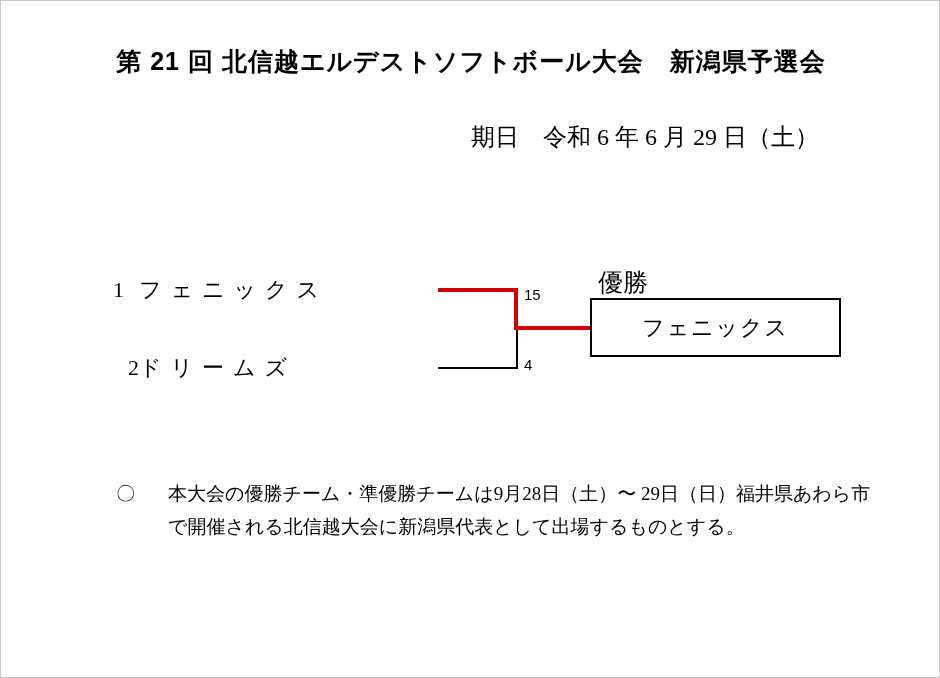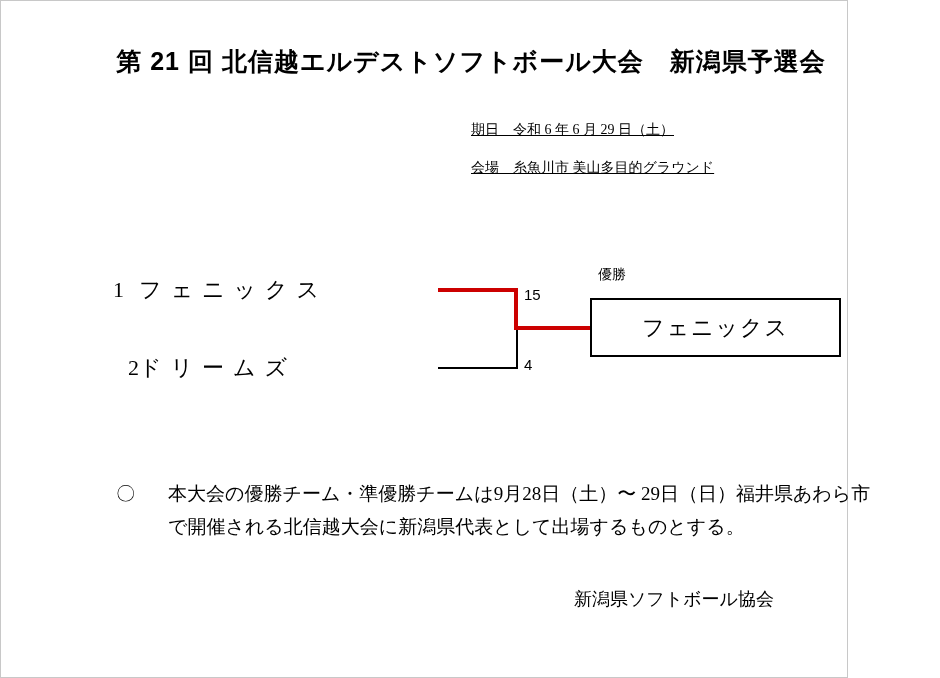--- a/index.html
+++ b/index.html
@@ -11,21 +11,21 @@
     width: 940px;
     height: 678px;
     font-family: "Liberation Serif", "DejaVu Serif", serif;
     color: #000000;
     position: relative;
     overflow: hidden;
   }
   .page {
     position: absolute;
     left: 0; top: 0;
-    width: 848px;
+    width: 940px;
     height: 678px;
     border: 1px solid #c8c8c8;
     box-sizing: border-box;
     background: #fff;
   }
 
   
   .title {
     position: absolute;
     left: 0;
@@ -35,23 +35,22 @@
     font-size: 25px;
     font-weight: bold;
     letter-spacing: 1px;
     font-family: "Liberation Sans", "DejaVu Sans", sans-serif;
   }
 
   
   .meta {
     position: absolute;
     left: 470px;
-    font-size: 14px;
+    font-size: 24px;
     white-space: nowrap;
-    text-decoration: underline;
   }
   .meta-date { top: 120px; }
   .meta-venue { top: 158px; }
 
   
   .bracket {
     position: absolute;
     left: 0;
     top: 0;
     width: 940px;
@@ -95,21 +94,21 @@
   .line-vert-red { left: 513px; top: 287px; width: 4px; height: 42px; }
   
   .line-vert-blk { left: 515px; top: 327px; width: 2px; height: 41px; }
   
   .line-champ { left: 513px; top: 325px; width: 78px; height: 4px; }
 
   .champ-label {
     position: absolute;
     left: 597px;
     top: 265px;
-    font-size: 14px;
+    font-size: 25px;
   }
   .champ-box {
     position: absolute;
     left: 589px;
     top: 297px;
     width: 251px;
     height: 59px;
     border: 2px solid #000;
     box-sizing: border-box;
     display: flex;
@@ -149,21 +148,20 @@
   .footer-2 { top: 615px; }
 </style>
 </head>
 <body>
 
 <div class="page">
 
   <div class="title">第 21 回 北信越エルデストソフトボール大会　新潟県予選会</div>
 
   <div class="meta meta-date">期日　令和 6 年 6 月 29 日（土）</div>
-  <div class="meta meta-venue">会場　糸魚川市 美山多目的グラウンド</div>
 
   <div class="bracket">
 
     <div class="team team-1">
       <span class="seed">1</span><span class="tname">フェニックス</span>
     </div>
 
     <div class="team team-2">
       <span class="seed">2</span><span class="tname">ドリームズ</span>
     </div>
@@ -181,15 +179,14 @@
     <div class="champ-box">
       <span>フェニックス</span>
     </div>
   </div>
 
   <div class="note">
     <span class="bullet">〇</span>
     <div class="note-body">本大会の優勝チーム・準優勝チームは9月28日（土）〜 29日（日）福井県あわら市で開催される北信越大会に新潟県代表として出場するものとする。</div>
   </div>
 
-  <div class="footer footer-1">新潟県ソフトボール協会</div>
 
 </div>
 
 </body></html>

